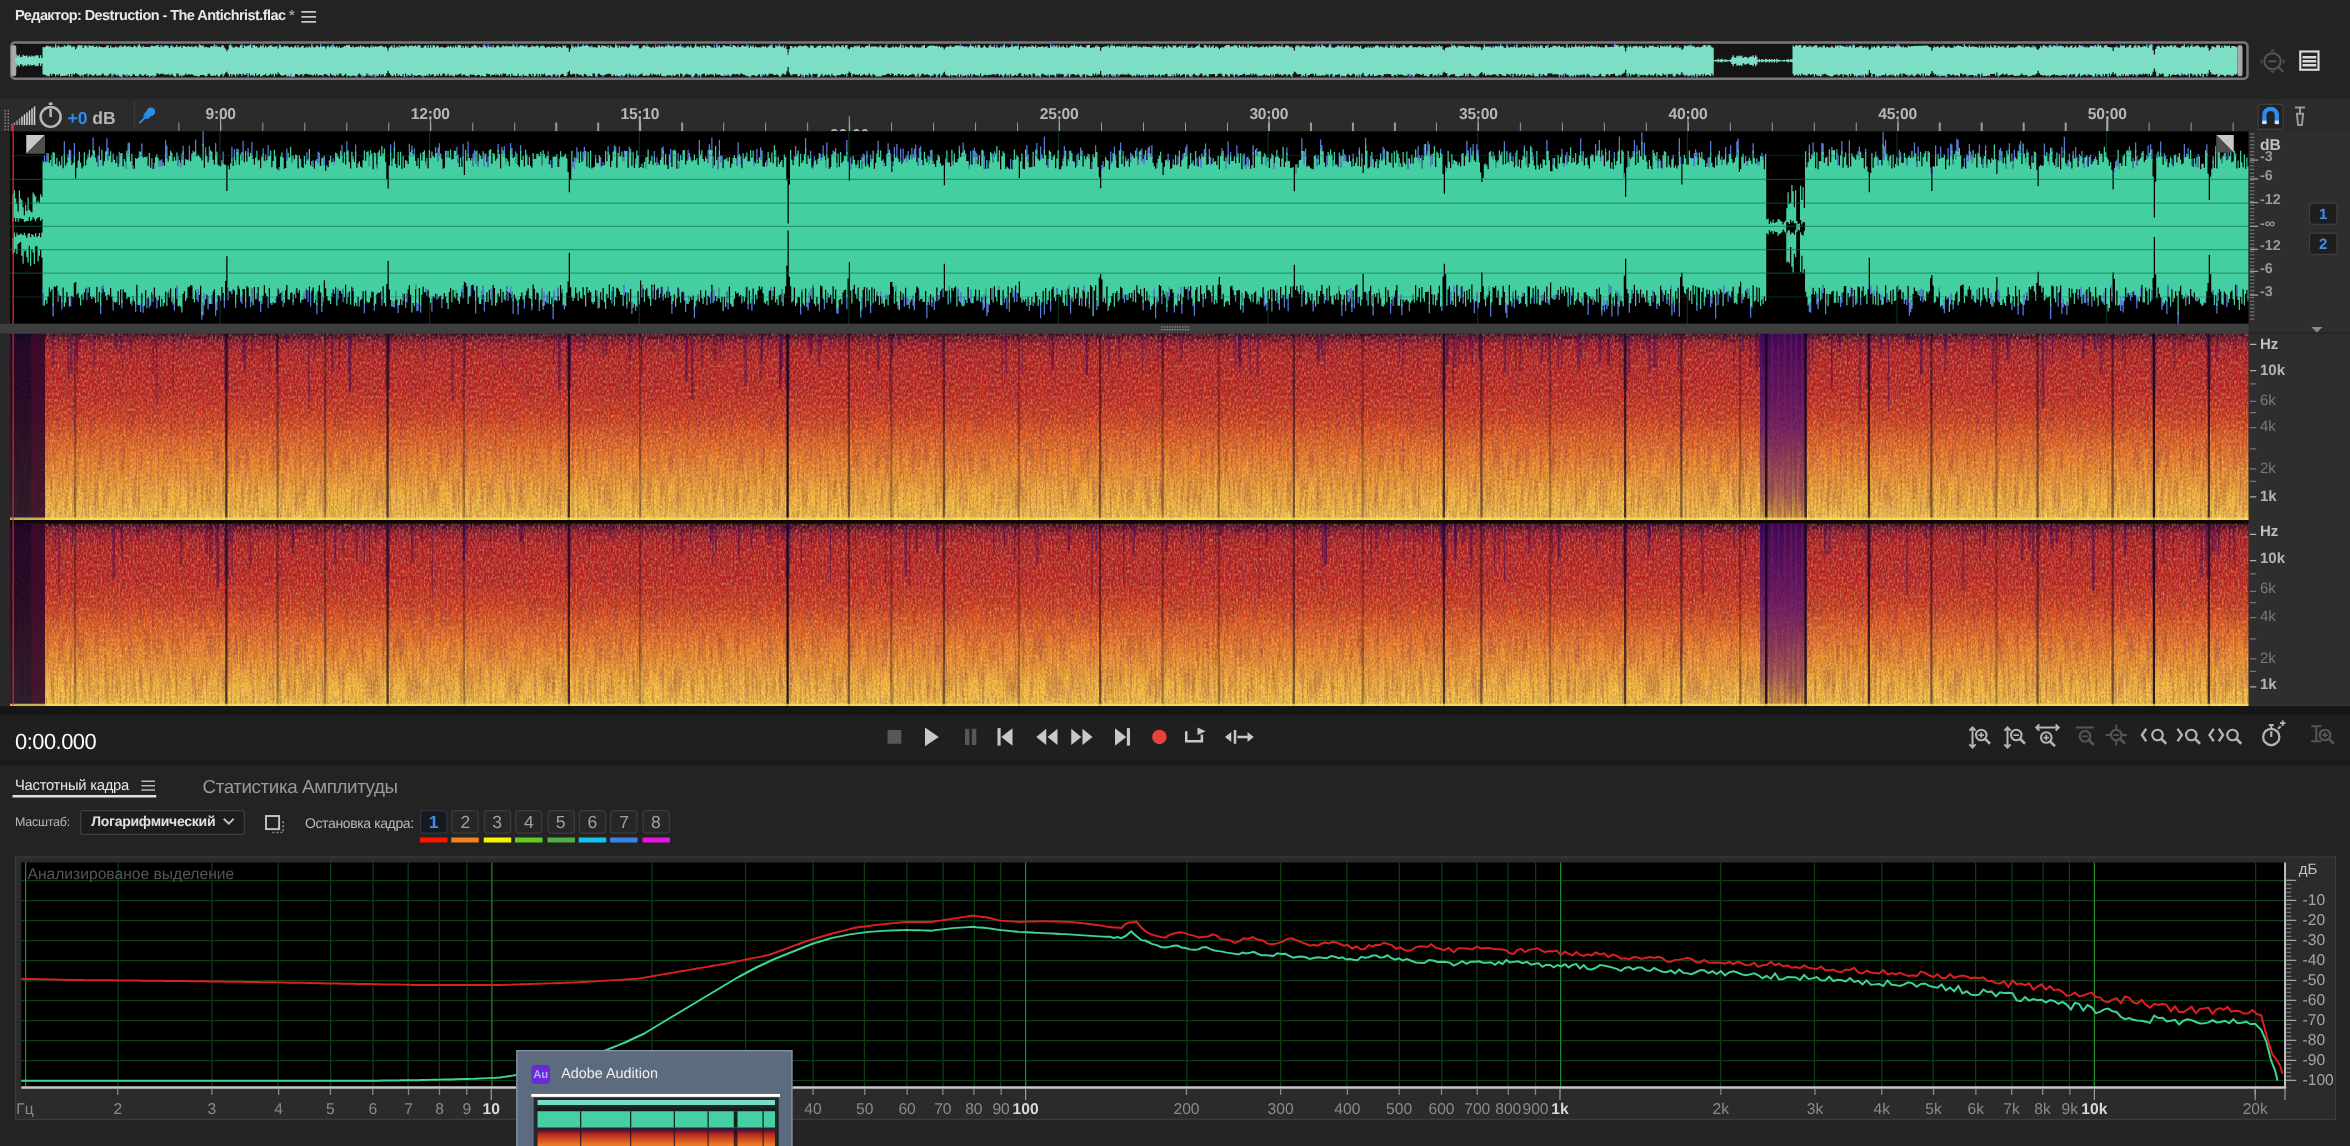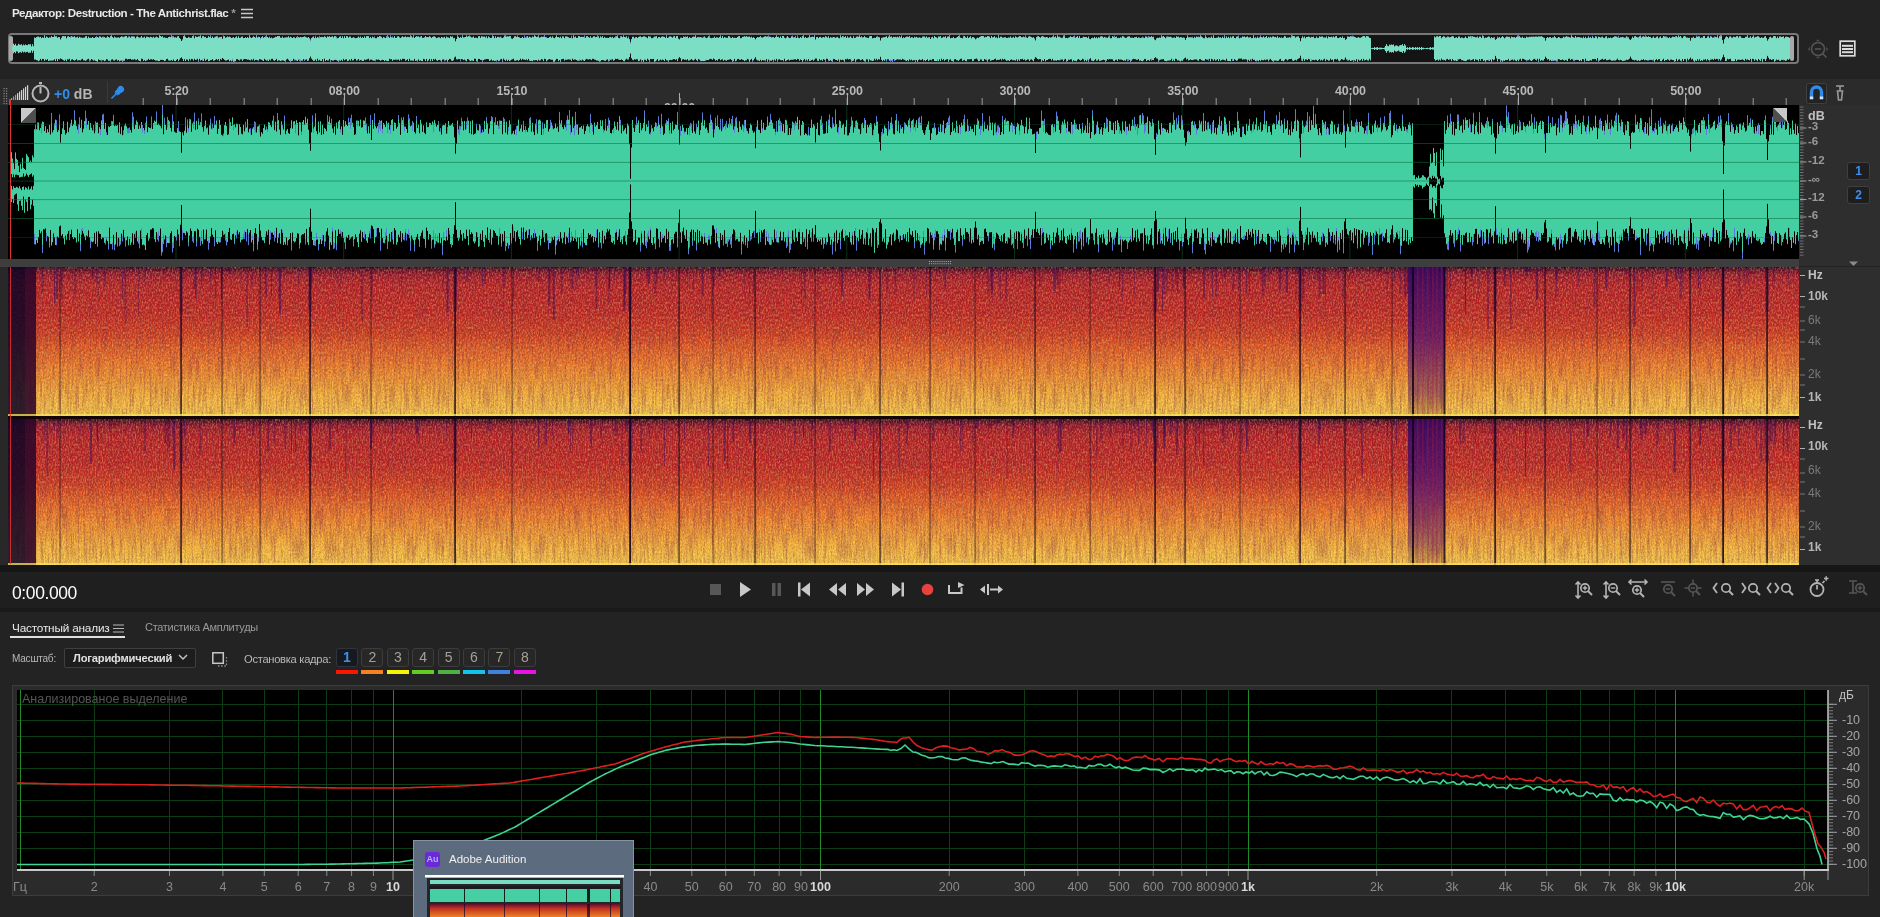--- a/index.html
+++ b/index.html
@@ -27,22 +27,22 @@
     <path d="M14 3.2l2.5 2h-5z M14 22.8l2.5-2h-5z M3.8 13l2-2.5v5z M24.2 13l-2-2.5v5z" fill="#4a4a4a"></path>
     <rect x="36.2" y="5.2" width="14.6" height="14.6" fill="none" stroke="#dcdcdc" stroke-width="1.7"></rect>
     <line x1="38" y1="9.8" x2="49" y2="9.8" stroke="#dcdcdc" stroke-width="2"></line>
     <line x1="38" y1="13" x2="49" y2="13" stroke="#dcdcdc" stroke-width="2"></line>
     <line x1="38" y1="16.2" x2="49" y2="16.2" stroke="#dcdcdc" stroke-width="2"></line>
   </svg>
 <div class="abs" style="left:0;top:79px;width:1799px;height:26px;background:#2b2b2b"></div>
 <div class="abs" style="left:1799px;top:79px;width:81px;height:26px;background:#2b2b2b"></div>
 <div class="abs" style="left:130px;top:79px;width:1669px;height:26px;overflow:hidden">
 <div class="abs" style="left:-121.5px;top:0;width:1800px;height:26px">
-      <div class="abs rlab" style="left:138px;top:5px;width:60px">5:20</div>
-      <div class="abs rlab" style="left:305.7px;top:5px;width:60px">08:00</div>
+      <div class="abs rlab" style="left:138px;top:5px;width:60px">9:00</div>
+      <div class="abs rlab" style="left:305.7px;top:5px;width:60px">12:00</div>
       <div class="abs rlab" style="left:473.4px;top:5px;width:60px">15:10</div>
       <div class="abs rlab" style="left:641.1px;top:22px;width:60px">20:00</div>
       <div class="abs rlab" style="left:808.8px;top:5px;width:60px">25:00</div>
       <div class="abs rlab" style="left:976.5px;top:5px;width:60px">30:00</div>
       <div class="abs rlab" style="left:1144.2px;top:5px;width:60px">35:00</div>
       <div class="abs rlab" style="left:1311.9px;top:5px;width:60px">40:00</div>
       <div class="abs rlab" style="left:1479.6px;top:5px;width:60px">45:00</div>
       <div class="abs rlab" style="left:1647.3px;top:5px;width:60px">50:00</div>
     </div>
 <div class="abs" style="left:0;top:19px;width:1669px;height:7px;background:repeating-linear-gradient(to right,#9a9a9a 0 1px,transparent 1px 33.54px);background-position:12.7px 0"></div>
@@ -921,26 +921,26 @@
     <circle cx="221" cy="13" r="4.2" fill="none" stroke="#b4b4b4" stroke-width="1.7"></circle>
     <line x1="224" y1="16" x2="228" y2="20" stroke="#b4b4b4" stroke-width="2"></line>
     <circle cx="252" cy="14.5" r="6.5" fill="none" stroke="#b4b4b4" stroke-width="1.8"></circle>
     <path d="M252 14.5V10M250 5h4M252 5v2.5M257.5 8l2-2" stroke="#b4b4b4" stroke-width="1.7"></path>
     <path d="M259 3.5h4.5M261.2 1.3v4.4" stroke="#b4b4b4" stroke-width="1.5"></path>
     <path d="M284 6h8M288 6v12M284 18h8" stroke="#565656" stroke-width="1.6"></path>
     <circle cx="295" cy="13" r="4.2" fill="none" stroke="#565656" stroke-width="1.7"></circle>
     <line x1="298" y1="16" x2="302" y2="20" stroke="#565656" stroke-width="2"></line>
     <path d="M292.8 13h4.4M295 10.8v4.4" stroke="#565656" stroke-width="1.4"></path>
   </svg>
-<div class="abs" style="left:12px;top:621px;font-size:11.8px;letter-spacing:-0.2px;color:#e8e8e8">Частотный анализ</div>
+<div class="abs" style="left:12px;top:621px;font-size:11.8px;letter-spacing:-0.2px;color:#e8e8e8">Частотный кадра</div>
 <svg class="abs" style="left:113px;top:624px" width="11" height="9">
     <path d="M0 1h11M0 4.5h11M0 8h11" stroke="#b8b8b8" stroke-width="1.2"></path>
   </svg>
 <div class="abs" style="left:10px;top:636px;width:115px;height:2px;background:#e0e0e0"></div>
-<div class="abs" style="left:145px;top:621px;font-size:11px;letter-spacing:-0.3px;color:#9a9a9a">Статистика Амплитуды</div>
+<div class="abs" style="left:162px;top:621px;font-size:15px;letter-spacing:-0.3px;color:#9a9a9a">Статистика Амплитуды</div>
 <div class="abs" style="left:12px;top:653px;font-size:10px;letter-spacing:-0.2px;color:#b8b8b8">Масштаб:</div>
 <div class="abs" style="left:64px;top:648px;width:130px;height:18px;background:#1d1d1d;border:1px solid #3f3f3f;border-radius:2px"></div>
 <div class="abs" style="left:73px;top:652px;font-size:11.2px;letter-spacing:-0.2px;color:#e0e0e0;font-weight:bold">Логарифмический</div>
 <svg class="abs" style="left:178px;top:654px" width="10" height="7">
     <path d="M1 1l4 4 4-4" fill="none" stroke="#c0c0c0" stroke-width="1.5"></path>
   </svg>
 <svg class="abs" style="left:212px;top:652px" width="16" height="15">
     <rect x="0.8" y="0.8" width="10.5" height="10.5" fill="none" stroke="#c8c8c8" stroke-width="1.5"></rect>
     <path d="M14.5 5v9h-9" fill="none" stroke="#8a8a8a" stroke-width="1.3" stroke-dasharray="1.6 1.6"></path>
   </svg>

